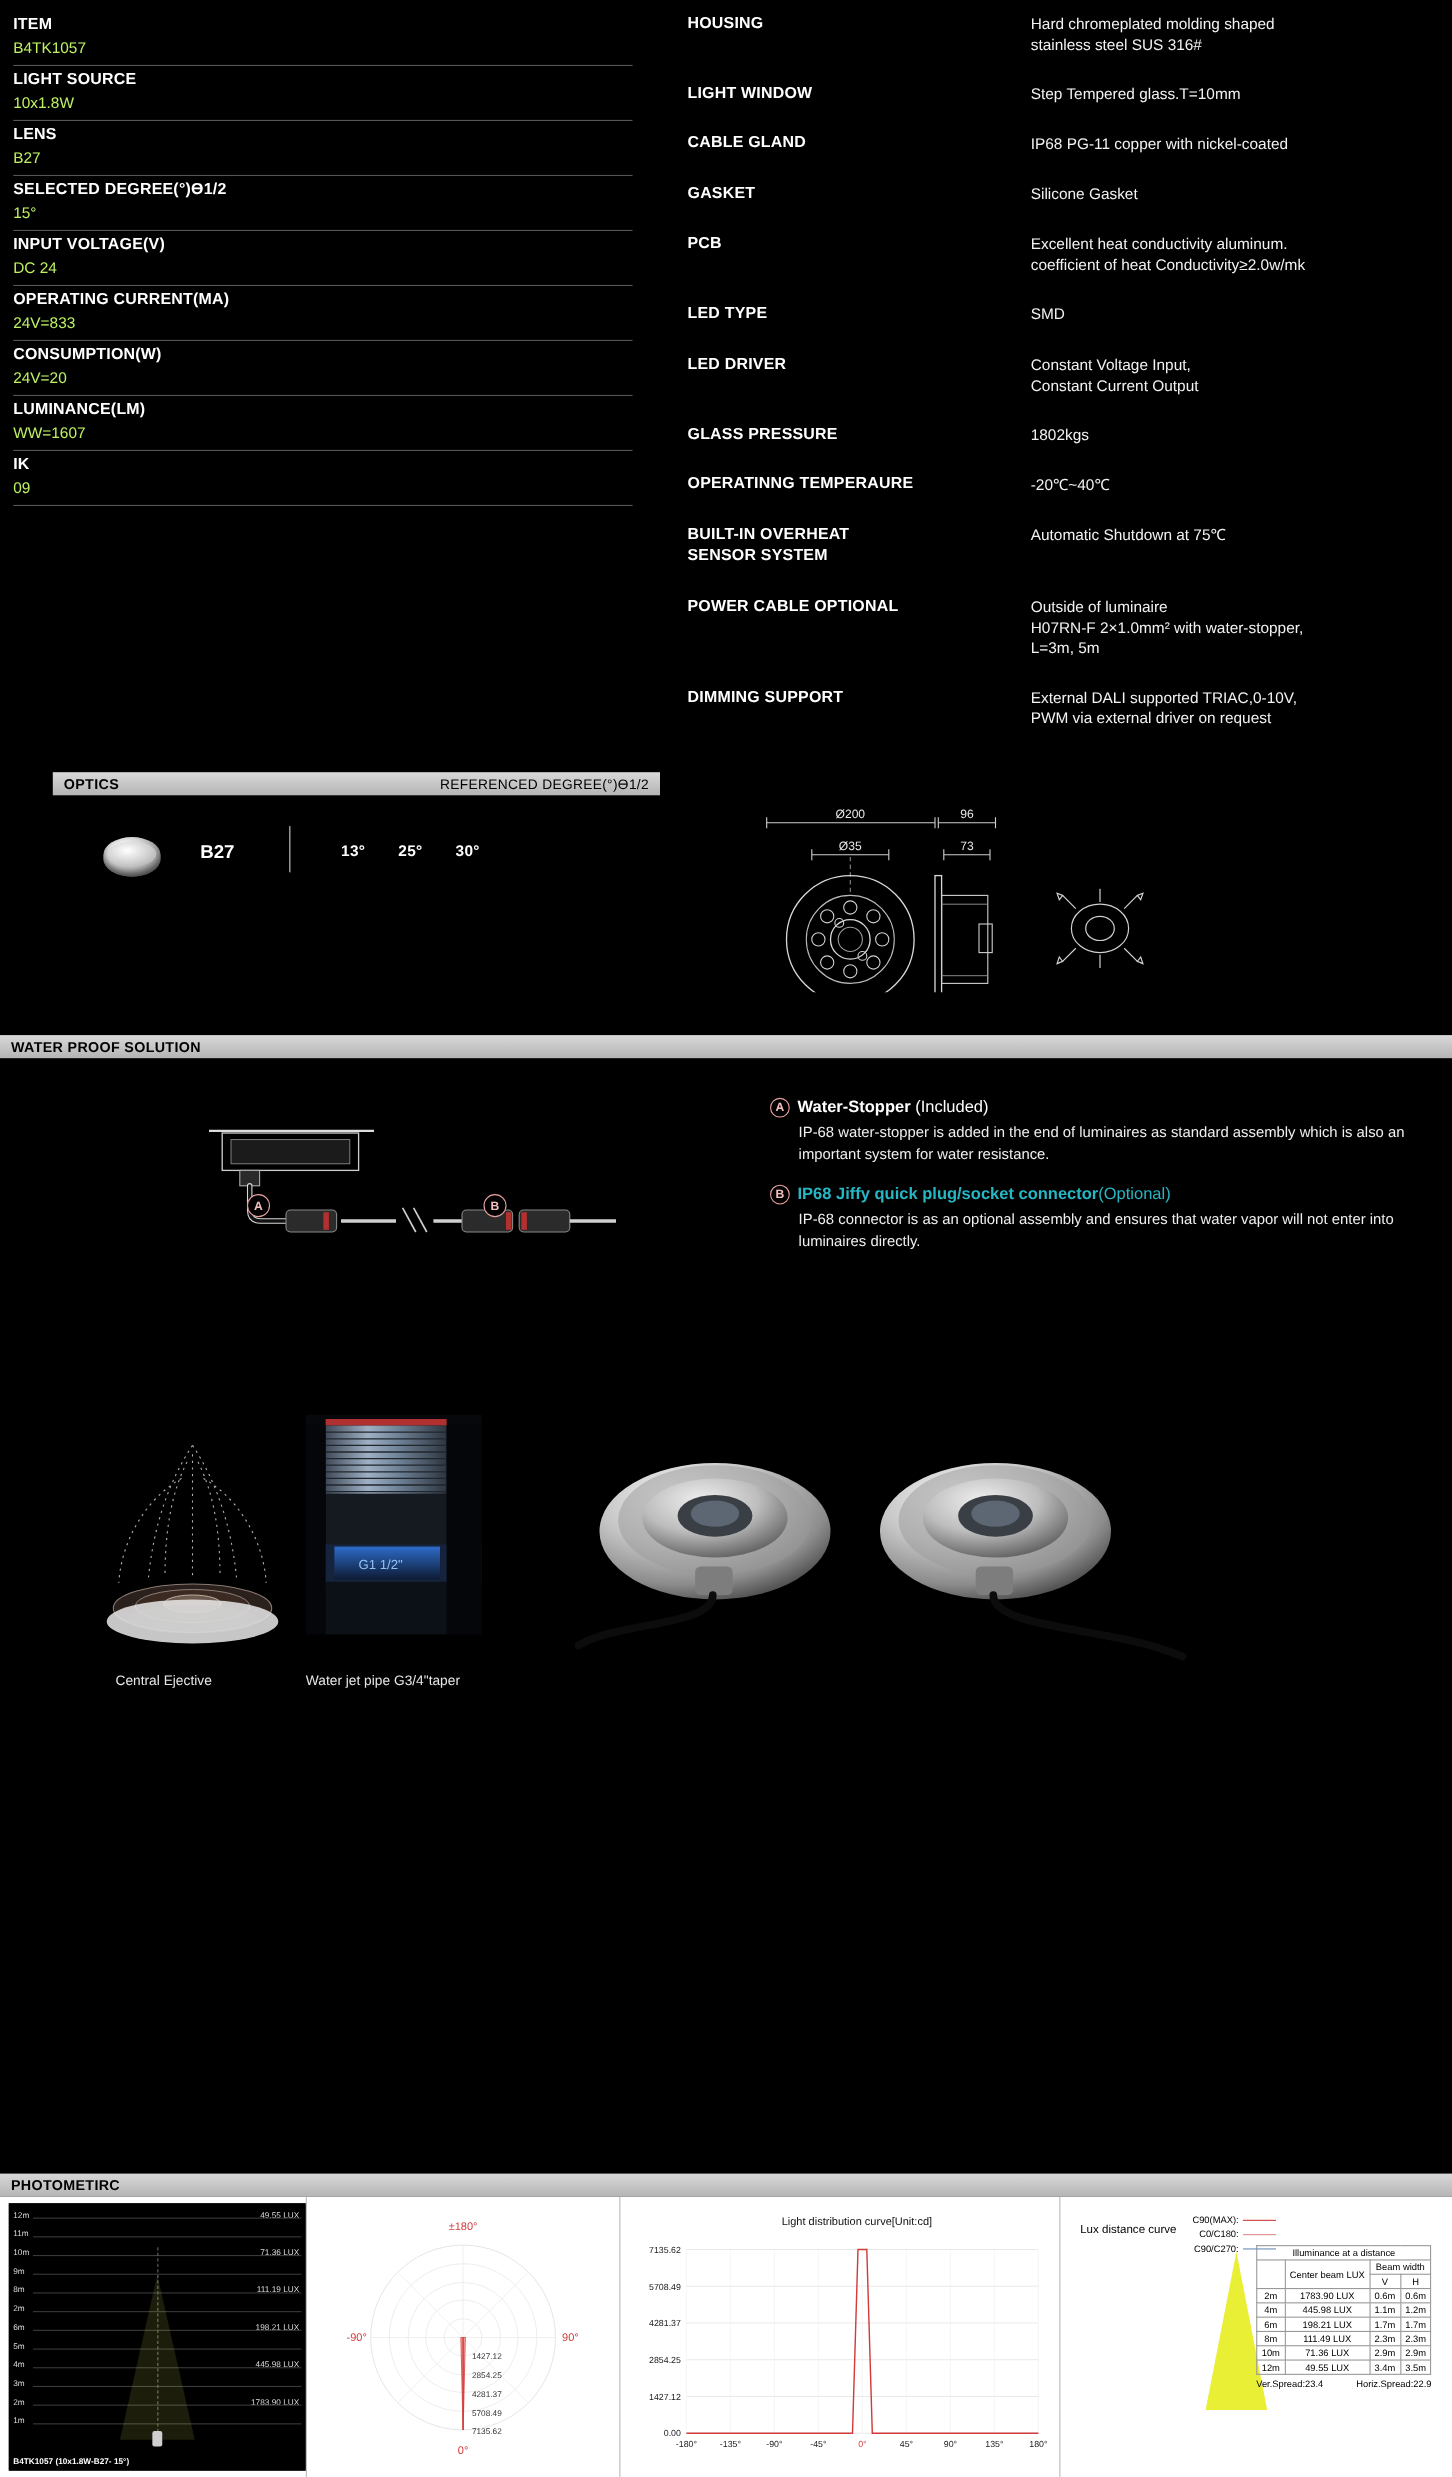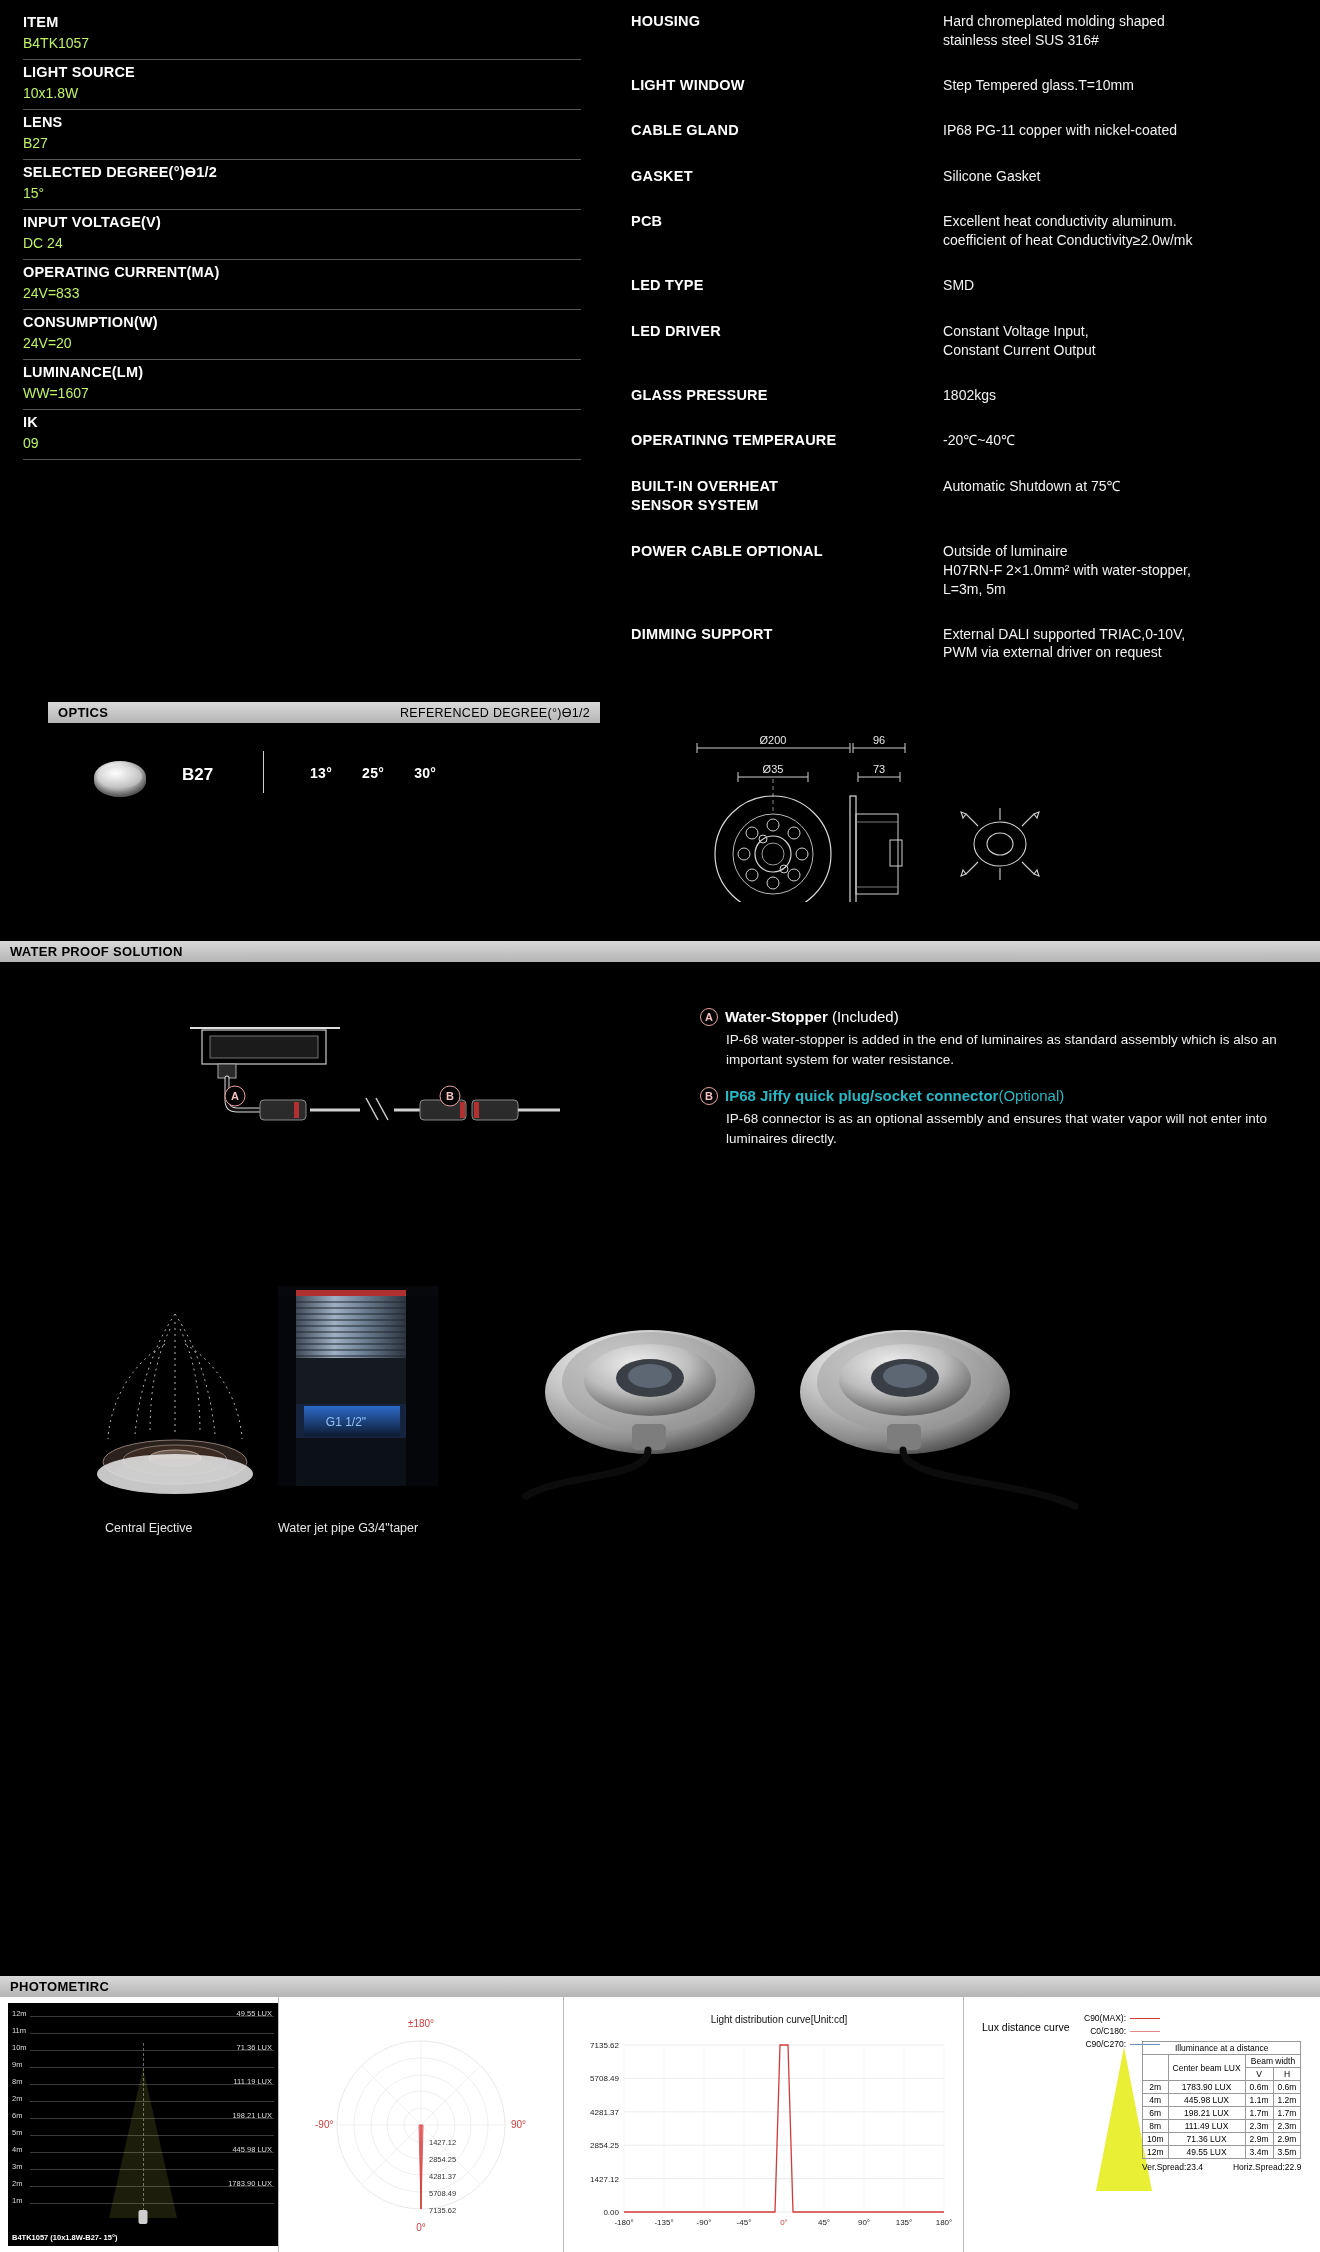--- a/index.html
+++ b/index.html
@@ -7,21 +7,21 @@
   body {
     width:1320px; height:2252px;
     font-family:"Liberation Sans", sans-serif;
     color:#ffffff;
     position:relative;
     overflow:hidden;
   }
   .page { position:relative; width:1320px; height:2252px; }
 
   
-  .spec-top { display:flex; padding:12px 0 0 11px; }
+  .spec-top { display:flex; padding:12px 0 0 0; }
   .spec-left { width:575px; padding-left:12px; }
   .spec-right { width:745px; padding-left:50px; }
 
   .sl-row { border-bottom:1px solid #555; padding:4px 0 8px 0; }
   .sl-row:first-child { padding-top:2px; }
   .sl-label { font-size:14.5px; font-weight:bold; letter-spacing:.2px; }
   .sl-value { font-size:14px; font-weight:400; margin-top:5px; color:#bef264; }
 
   .sr-row { display:flex; margin-bottom:26px; }
   .sr-label { width:312px; font-size:14.5px; font-weight:bold; letter-spacing:.2px; line-height:1.35; }
@@ -54,21 +54,21 @@
   }
   .lens-name { position:absolute; left:134px; top:42px; font-size:17px; font-weight:bold; }
   .lens-div { position:absolute; left:215px; top:28px; width:1px; height:42px; background:#cfcfcf; }
   .degs { position:absolute; left:262px; top:42px; font-size:14px; font-weight:bold; letter-spacing:.3px; }
   .degs span { margin-right:30px; }
 
   .linear-body { position:relative; height:200px; }
 
   
   .wp-body { position:relative; height:280px; }
-  .wp-text { position:absolute; left:700px; top:46px; width:580px; }
+  .wp-text { position:absolute; left:700px; top:36px; width:580px; }
   .wp-item { margin-bottom:18px; }
   .wp-head { font-size:15px; font-weight:bold; }
   .badge {
     display:inline-block; width:18px; height:18px; border-radius:50%;
     border:1px solid #e8a0a0; color:#f3c0c0; font-size:11px; font-weight:bold;
     text-align:center; line-height:16px; margin-right:7px; vertical-align:1px;
   }
   .wp-head .normal { font-weight:normal; }
   .cyan { color:#27b7c4; }
   .wp-desc { font-size:13.5px; line-height:1.45; margin-top:4px; margin-left:26px; color:#efefef; }

